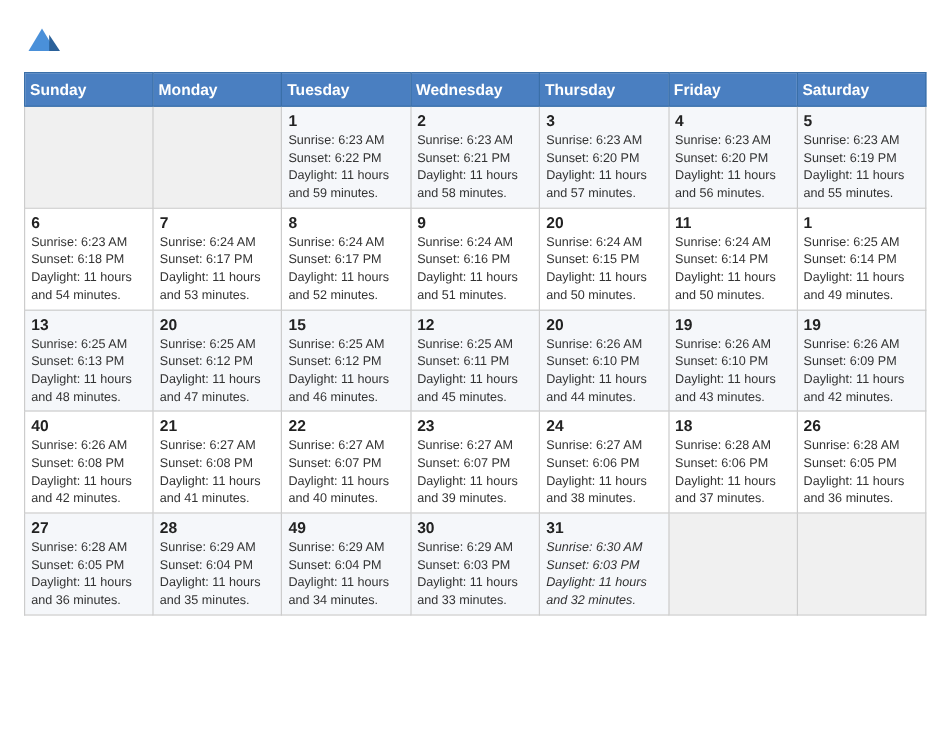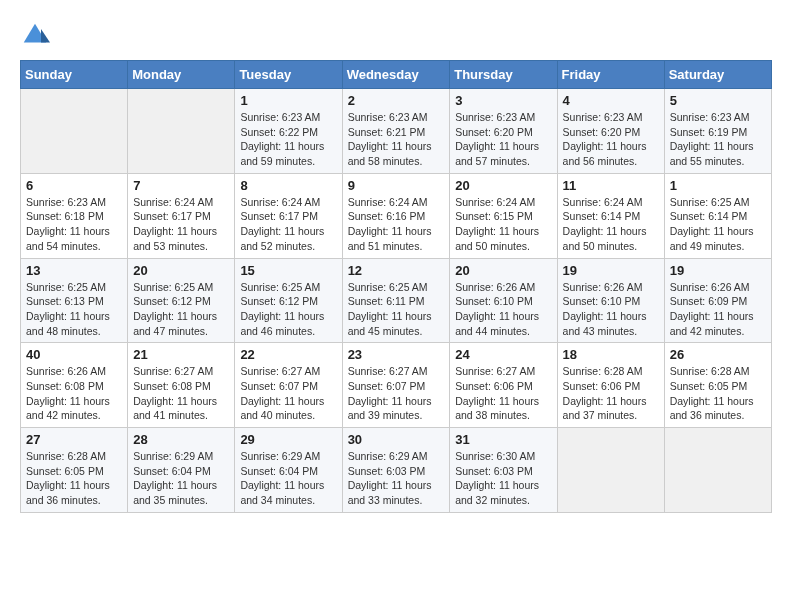--- a/index.html
+++ b/index.html
@@ -293,34 +293,34 @@
 Sunset: 6:05 PM
 Daylight: 11 hours and 36 minutes.</div>
         </td>
         <td>
           <div class="day-number">28</div>
           <div class="day-info" style="white-space: pre-line;">Sunrise: 6:29 AM
 Sunset: 6:04 PM
 Daylight: 11 hours and 35 minutes.</div>
         </td>
         <td>
-          <div class="day-number">29</div>
+          <div class="day-number">49</div>
           <div class="day-info" style="white-space: pre-line;">Sunrise: 6:29 AM
 Sunset: 6:04 PM
 Daylight: 11 hours and 34 minutes.</div>
         </td>
         <td>
           <div class="day-number">30</div>
           <div class="day-info" style="white-space: pre-line;">Sunrise: 6:29 AM
 Sunset: 6:03 PM
 Daylight: 11 hours and 33 minutes.</div>
         </td>
         <td>
           <div class="day-number">31</div>
-          <div class="day-info" style="white-space: pre-line;">Sunrise: 6:30 AM
+          <div class="day-info" style="white-space: pre-line; font-style: italic;">Sunrise: 6:30 AM
 Sunset: 6:03 PM
 Daylight: 11 hours and 32 minutes.</div>
         </td>
         <td class="empty-cell"></td>
         <td class="empty-cell"></td>
       </tr>
     </tbody>
 </table>
 
 </body></html>

